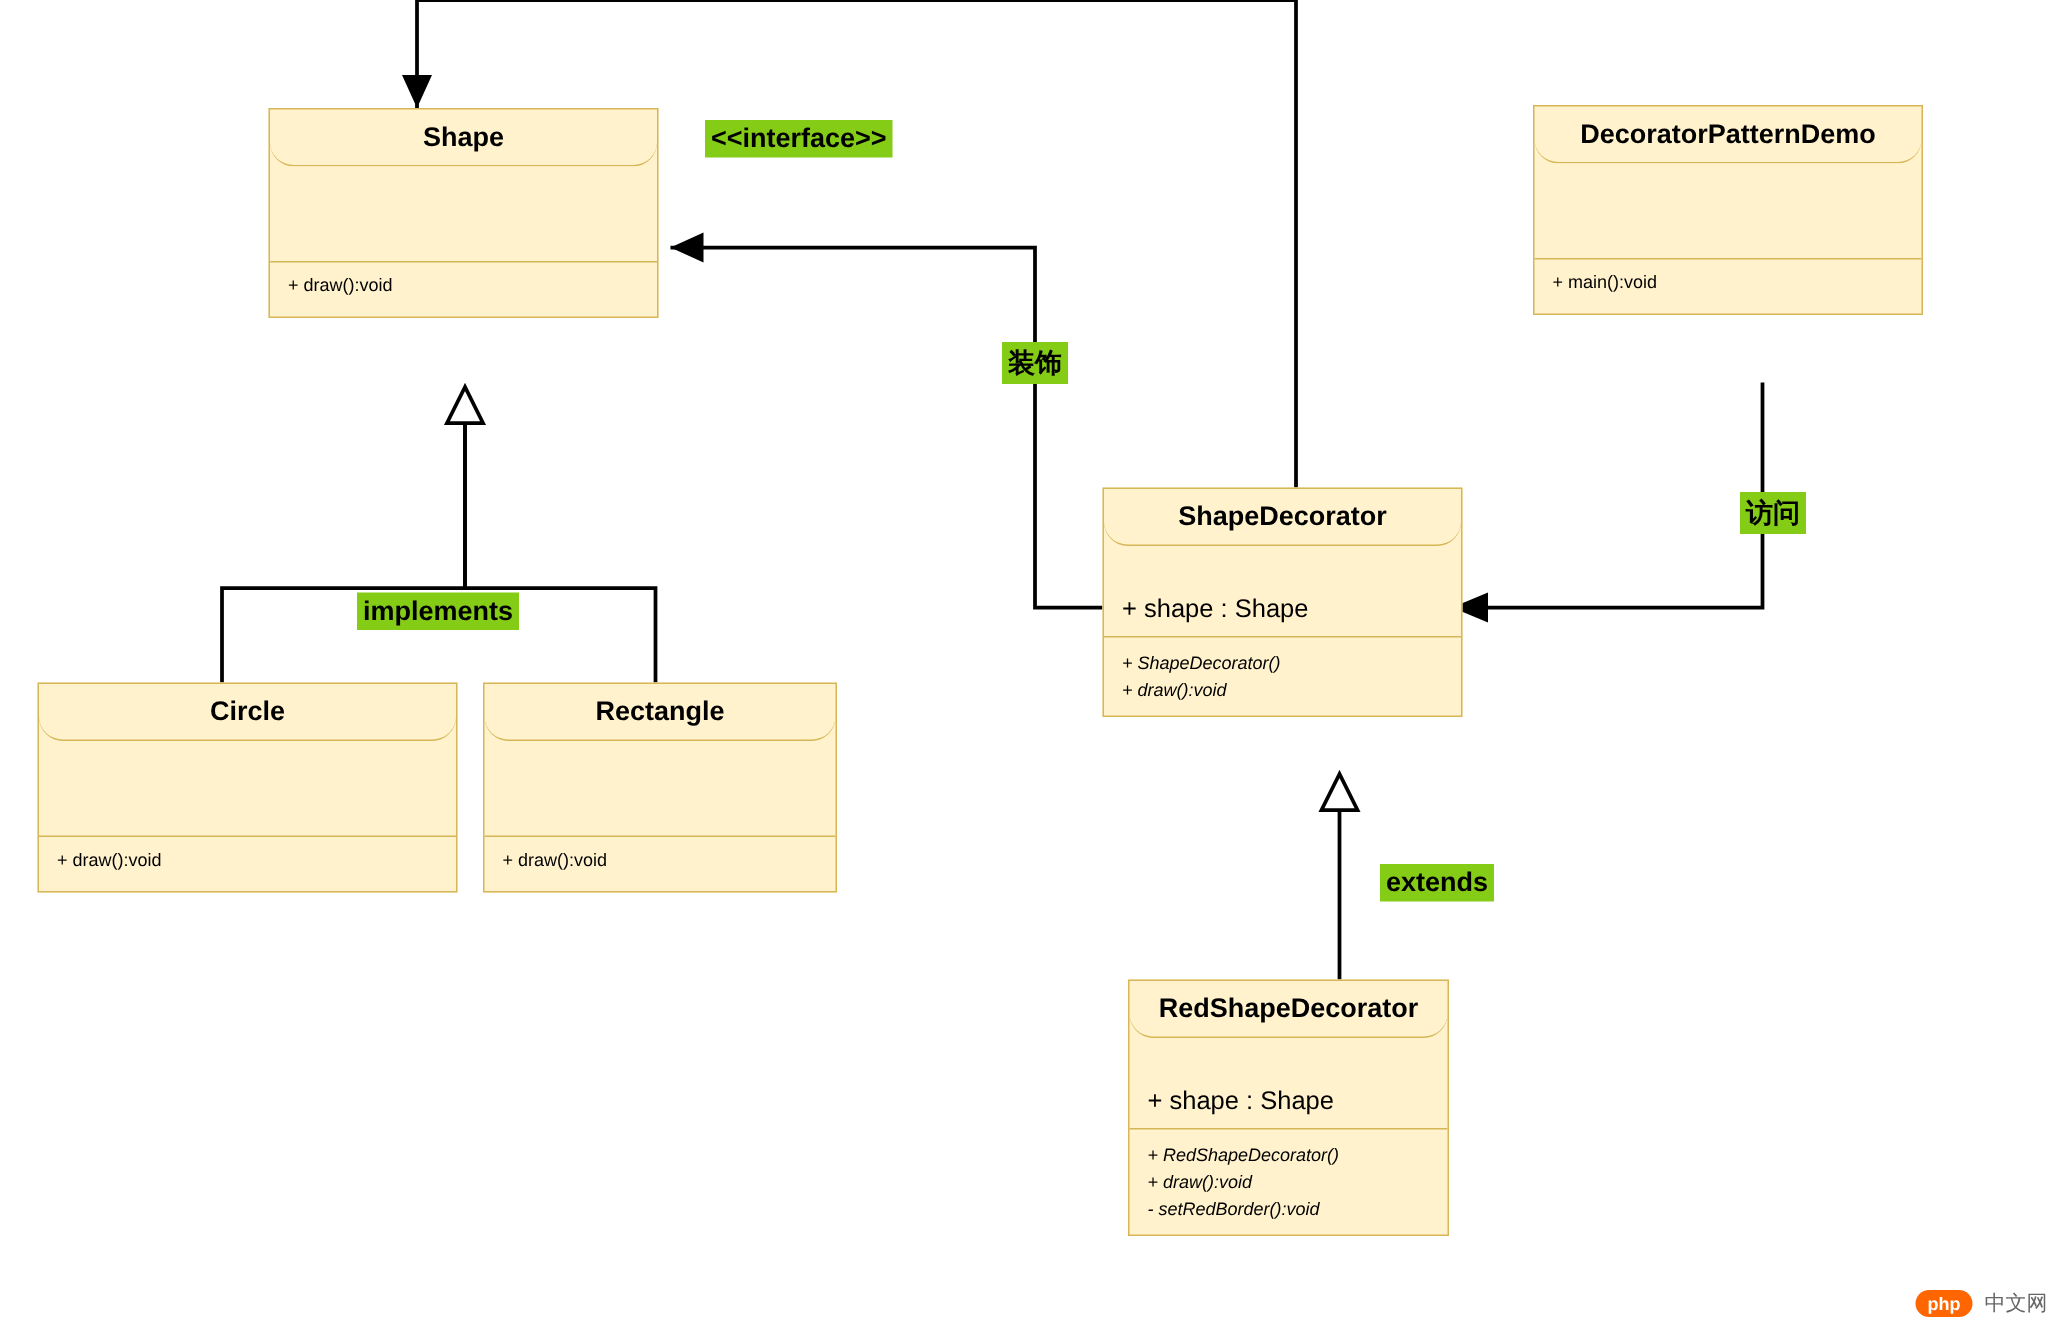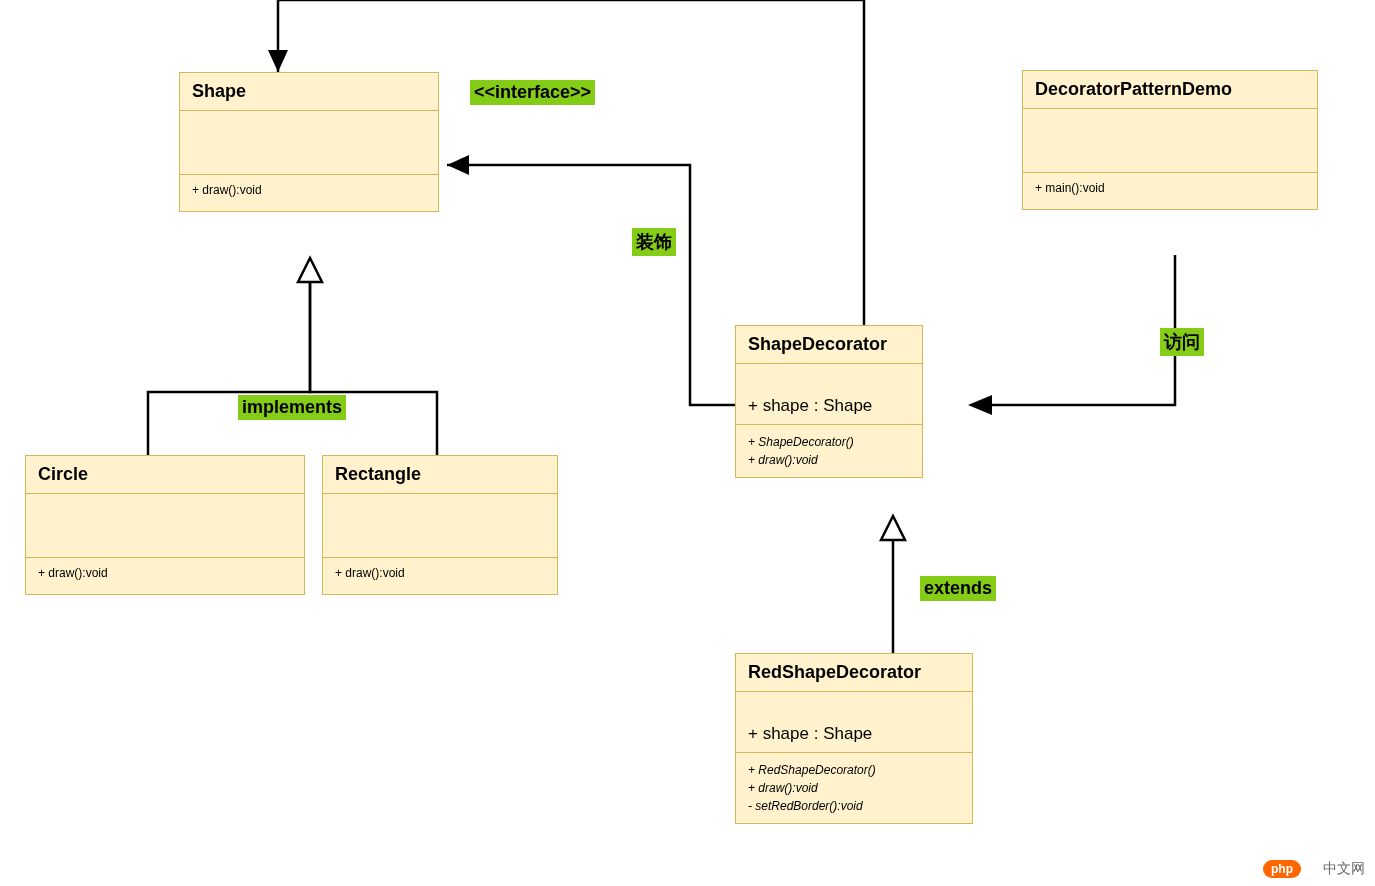--- a/index.html
+++ b/index.html
@@ -11,25 +11,26 @@
       position: relative;
     }
     .uml-class {
       position: absolute;
       background: #fff2cc;
       border: 1.5px solid #d6b656;
       display: flex;
       flex-direction: column;
     }
     .uml-header {
-      text-align: left;
+      text-align: center;
       font-weight: bold;
       padding: 8px 12px;
       border-bottom: 1.5px solid #d6b656;
       font-size: 18px;
+      border-radius: 16px;
     }
     .uml-attributes {
       border-bottom: 1.5px solid #d6b656;
       padding: 8px 12px;
       min-height: 36px;
       font-size: 17px;
       margin-top: 24px;
     }
     .uml-methods {
       padding: 8px 12px;
@@ -43,21 +44,21 @@
       font-size: 18px;
       background: #84cc16;
       padding: 2px 4px;
     }
     .watermark {
       position: absolute;
       right: 10px;
       bottom: 8px;
       display: flex;
       align-items: flex-end;
-      gap: 22px;
+      gap: 8px;
       font-size: 14px;
       color: #666;
       margin-left: 12px;
     }
     .watermark-badge {
       background: #ff6600;
       color: #fff;
       border-radius: 12px;
       padding: 2px 8px;
       font-size: 12px;
@@ -112,44 +113,44 @@
 </div>
 
 <div class="uml-class" style="left:322px; top:455px; width:236px;">
   <div class="uml-header">Rectangle</div>
   <div class="uml-attributes"></div>
   <div class="uml-methods">+ draw():void</div>
 </div>
 
 <div class="label" style="left:238px; top:395px;">implements</div>
 
-<div class="uml-class" style="left:735px; top:325px; width:188px;">
+<div class="uml-class" style="left:735px; top:325px; width:240px;">
   <div class="uml-header">ShapeDecorator</div>
   <div class="uml-attributes">+ shape : Shape</div>
   <div class="uml-methods multi-line">
     <div>+ ShapeDecorator()</div>
     <div>+ draw():void</div>
   </div>
 </div>
 
-<div class="label" style="left:632px; top:228px;text-align:center;">装饰</div>
+<div class="label" style="left:668px; top:228px;text-align:center;">装饰</div>
 
-<div class="uml-class" style="left:735px; top:653px; width:238px;">
+<div class="uml-class" style="left:752px; top:653px; width:214px;">
   <div class="uml-header">RedShapeDecorator</div>
   <div class="uml-attributes">+ shape : Shape</div>
   <div class="uml-methods multi-line">
     <div>+ RedShapeDecorator()</div>
     <div>+ draw():void</div>
     <div>- setRedBorder():void</div>
   </div>
 </div>
 
 <div class="label" style="left:920px; top:576px;text-align:right;">extends</div>
 
-<div class="uml-class" style="left:1022px; top:70px; width:296px;">
+<div class="uml-class" style="left:1022px; top:70px; width:260px;">
   <div class="uml-header">DecoratorPatternDemo</div>
   <div class="uml-attributes"></div>
   <div class="uml-methods">+ main():void</div>
 </div>
 
 <div class="label" style="left:1160px; top:328px;">访问</div>
 
 <div class="watermark">
   <span class="watermark-badge">php</span>
   <span>中文网</span>

